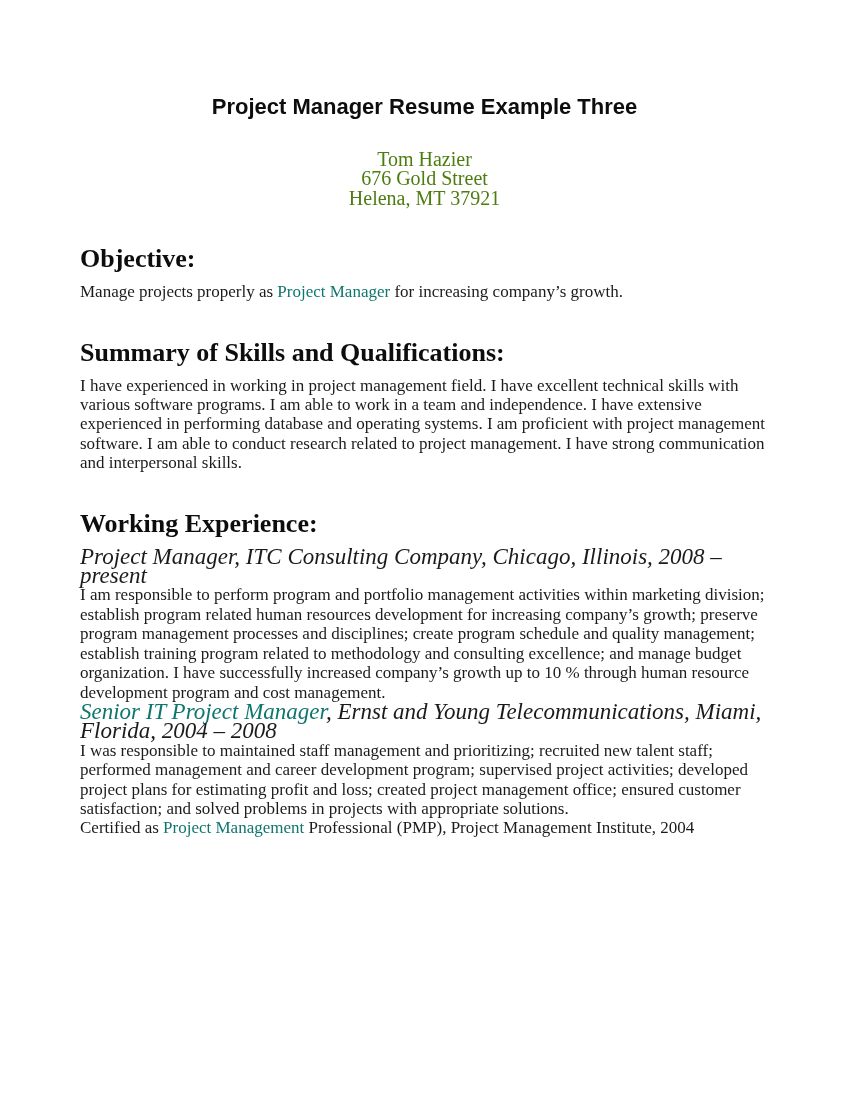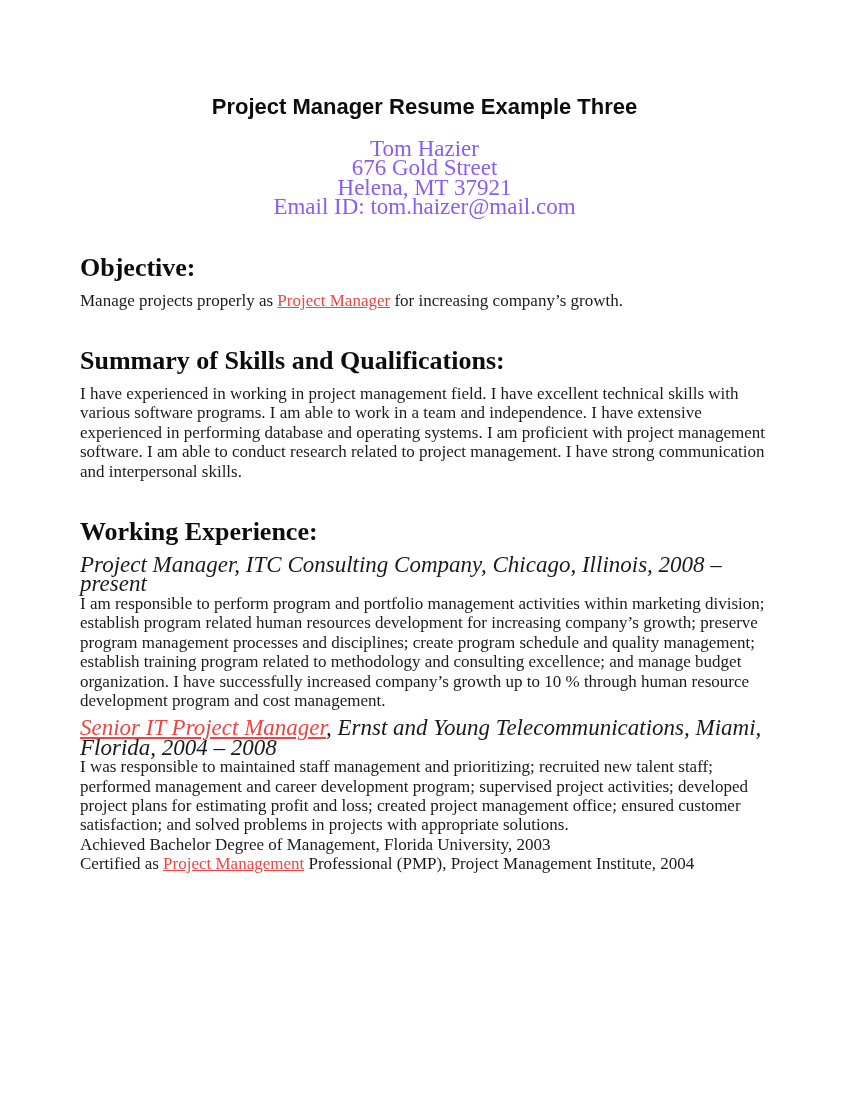--- a/index.html
+++ b/index.html
@@ -15,25 +15,25 @@
     font-family: "Liberation Sans", sans-serif;
     font-weight: 700;
     font-size: 22px;
     line-height: 26px;
     text-align: center;
     margin: 94px 0 0 0;
     color: #0d0d0d;
   }
   .contact {
     font-family: "Liberation Serif", serif;
-    font-size: 23px;
+    font-size: 20px;
     line-height: 19.4px;
     text-align: center;
-    margin-top: 19px;
-    color: #8b5cf6;
+    margin-top: 30px;
+    color: #4d7c0f;
   }
   .content {
     font-family: "Liberation Serif", serif;
     width: 694px;
     margin-left: 80px;
   }
   .content h2 {
     font-family: "Liberation Serif", serif;
     font-weight: 700;
     font-size: 26px;
@@ -45,56 +45,53 @@
   .body {
     font-size: 17px;
     line-height: 19.4px;
   }
   .job-title {
     font-style: italic;
     font-size: 23px;
     line-height: 19.4px;
     margin: 0 0 10px 0;
   }
-  .body + .job-title { margin-top: 8px; }
+  .body + .job-title { margin-top: 0; }
   .link {
-    color: #ef4444;
-    text-decoration: underline;
+    color: #0f766e;
     cursor: pointer;
   }
   .link.italic { font-style: italic; }
 </style>
 </head>
 <body>
 
 <div class="page">
 
   <h1 class="doc-title">Project Manager Resume Example Three</h1>
 
   <div class="contact">
     <div>Tom Hazier</div>
     <div>676 Gold Street</div>
     <div>Helena, MT 37921</div>
-    <div>Email ID: tom.haizer@mail.com</div>
   </div>
 
   <div class="content">
 
     <h2>Objective:</h2>
     <p class="body"><span>Manage projects properly as </span><a class="link">Project Manager</a><span> for increasing company’s growth.</span></p>
 
     <h2>Summary of Skills and Qualifications:</h2>
     <p class="body">I have experienced in working in project management field. I have excellent technical skills with various software programs. I am able to work in a team and independence. I have extensive experienced in performing database and operating systems. I am proficient with project management software. I am able to conduct research related to project management. I have strong communication and interpersonal skills.</p>
 
     <h2>Working Experience:</h2>
 
     <p class="job-title">Project Manager, ITC Consulting Company, Chicago, Illinois, 2008 – present</p>
     <p class="body">I am responsible to perform program and portfolio management activities within marketing division; establish program related human resources development for increasing company’s growth; preserve program management processes and disciplines; create program schedule and quality management; establish training program related to methodology and consulting excellence; and manage budget organization. I have successfully increased company’s growth up to 10 % through human resource development program and cost management.</p>
 
     <p class="job-title"><a class="link italic">Senior IT Project Manager</a><span>, Ernst and Young Telecommunications, Miami, Florida, 2004 – 2008</span></p>
     <p class="body">I was responsible to maintained staff management and prioritizing; recruited new talent staff; performed management and career development program; supervised project activities; developed project plans for estimating profit and loss; created project management office; ensured customer satisfaction; and solved problems in projects with appropriate solutions.</p>
 
-    <p class="body">Achieved Bachelor Degree of Management, Florida University, 2003</p>
 
     <p class="body"><span>Certified as </span><a class="link">Project Management</a><span> Professional (PMP), Project Management Institute, 2004</span></p>
 
   </div>
 </div>
 
 </body></html>

